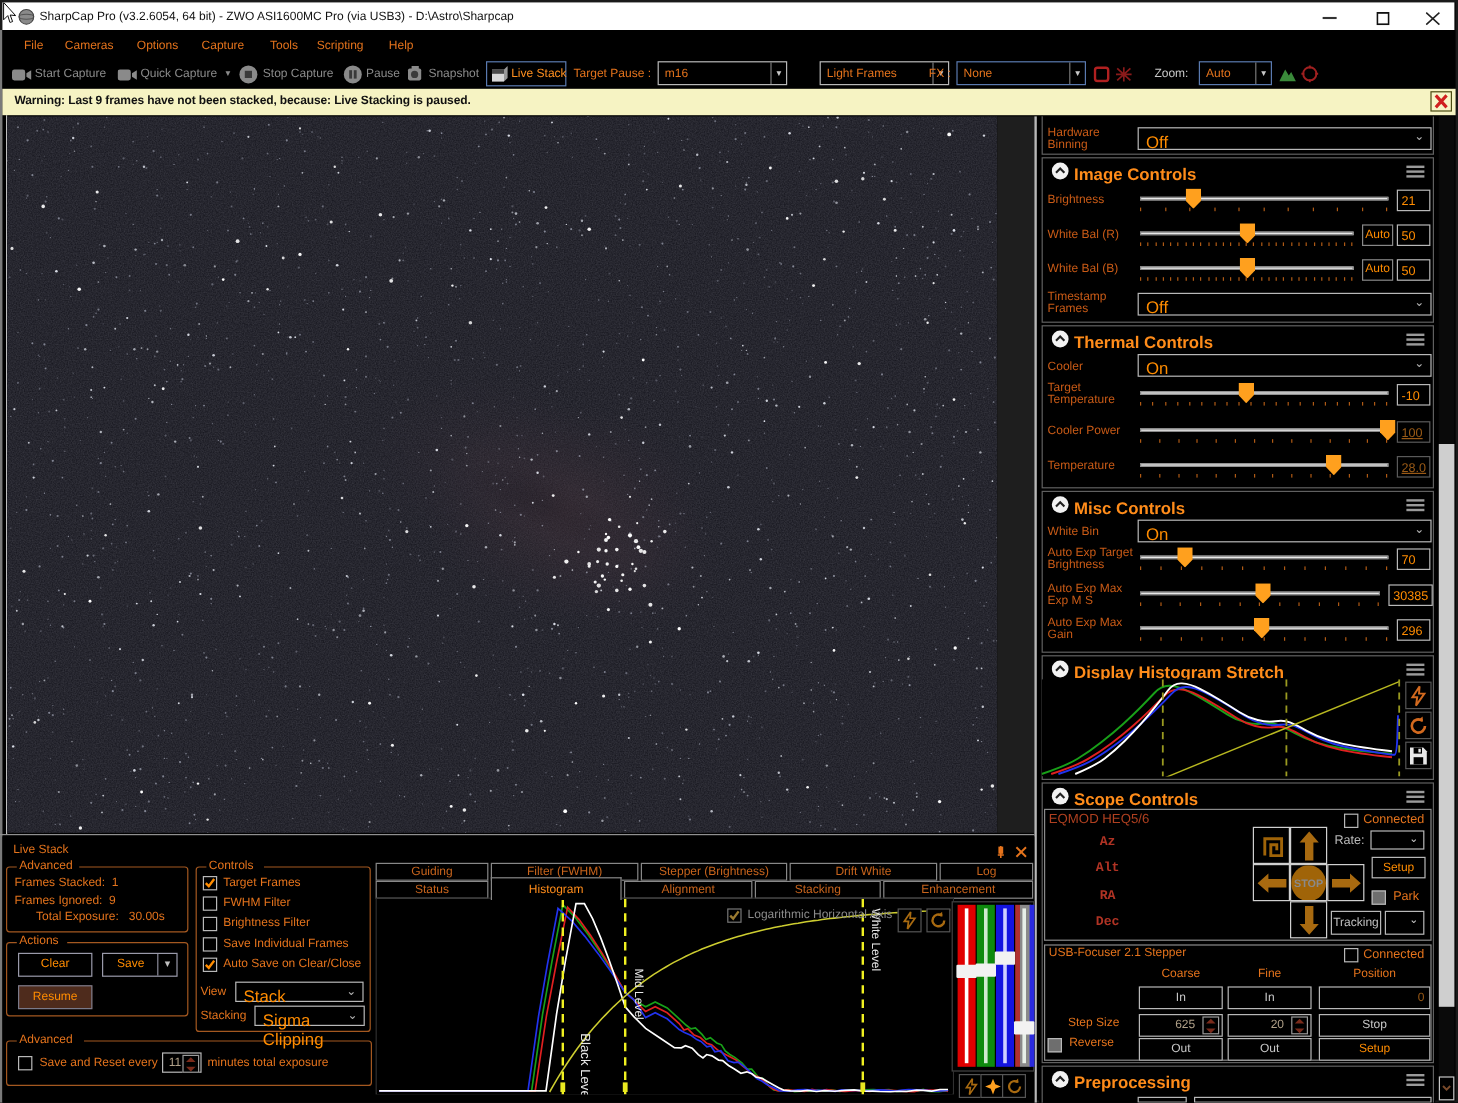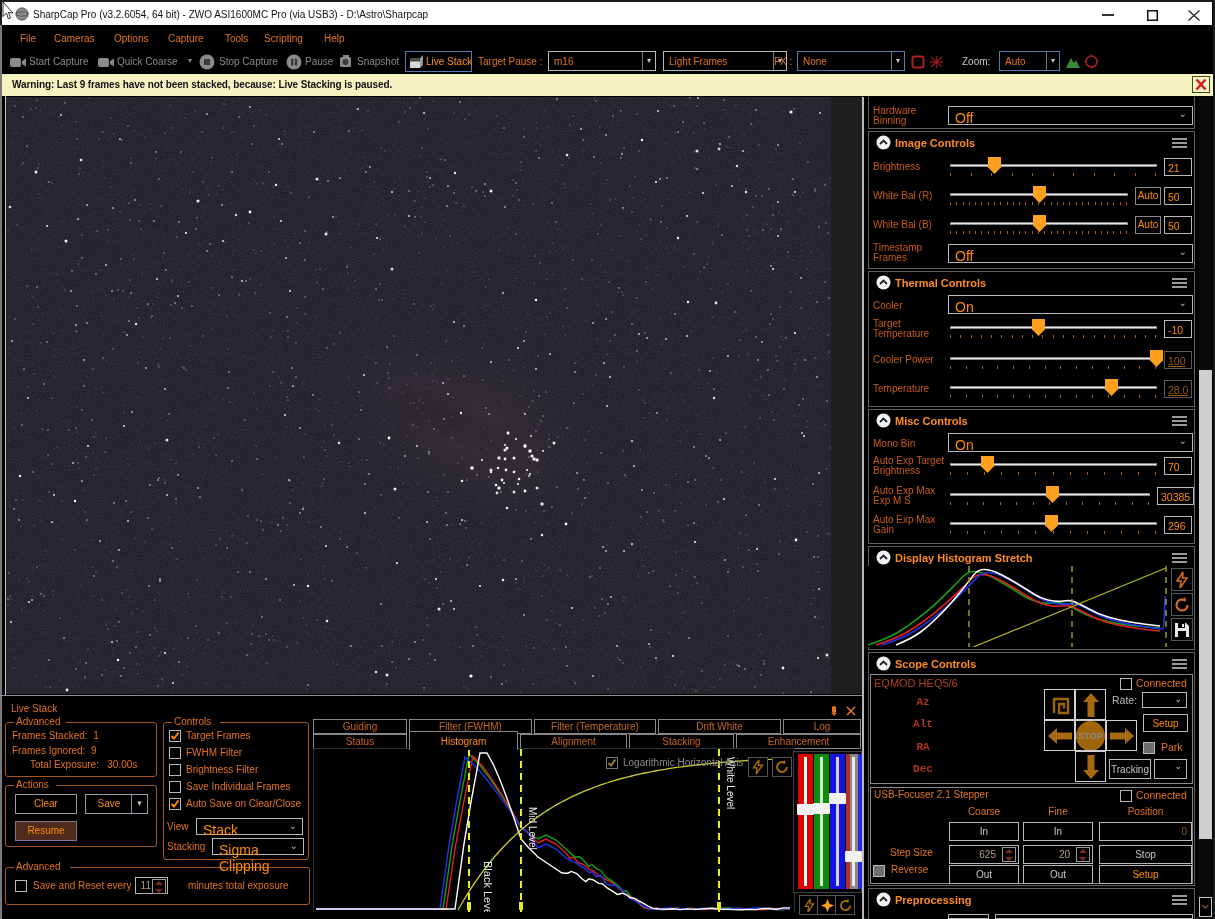--- a/index.html
+++ b/index.html
@@ -11,21 +11,21 @@
 .titem { position:absolute; top:6px; color:#8a8a8a; font-size:10px; }
 .tdd { position:absolute; top:1px; height:20px; background:#000; border:1px solid #b8b8b8; }
 .tdd span { position:absolute; left:5px; top:4px; color:#e4731c; font-size:10px; }
 .tdd b { position:absolute; right:0; top:0; bottom:0; width:13px; color:#c8c8c8; font-size:8px; font-weight:normal; border-left:1px solid #777; text-align:center; padding-top:4px; }
 #warnbar { position:absolute; left:2px; top:74px; width:1211px; height:22px; background:#f6f3c3; }
 #imgarea { position:absolute; left:6px; top:97px; width:825px; height:597px; background:#13131b; }
 #botpanel { position:absolute; left:2px; top:697px; width:860px; height:222px; background:#000; }
 #rpanel { position:absolute; left:866px; top:97px; width:330px; height:822px; background:#000; overflow:hidden; }
 .secframe { position:absolute; left:2px; width:327px; border:1px solid #606060; background:#000; }
 .seccirc { position:absolute; left:10px; }
-.sechead { position:absolute; left:29px; padding-top:2px; color:#ff8c1a; font-size:11px; font-weight:bold; }
+.sechead { position:absolute; left:29px; padding-top:2px; color:#ff8c1a; font-size:14px; font-weight:bold; }
 .burger { position:absolute; left:306px; width:15px; }
 .burger i { display:block; height:2px; background:#9a9a9a; margin-bottom:2px; }
 .rlab { position:absolute; color:#c85a16; font-size:10px; }
 .track { position:absolute; height:3px; background:#e8e8e8; border:1px solid #888; }
 .thumb { position:absolute; width:13px; height:17px; background:#ffa01e;
   clip-path:polygon(0 0,100% 0,100% 60%,50% 100%,0 60%); }
 .tickrow { position:absolute; height:4px; }
 .tickrow i { position:absolute; top:0; width:1px; height:3px; background:#b05a14; }
 .valbox { position:absolute; height:18px; border:1px solid #b8b8b8; color:#ff8c00;
   font-size:10.5px; padding:3px 0 0 3px; background:#000; }
@@ -95,21 +95,21 @@
 <div id="toolbar">
 <svg style="position:absolute;left:8px;top:7px" width="17" height="11" viewBox="0 0 17 11">
       <rect x="0" y="1" width="11" height="9" rx="2" fill="#8a8a8a"></rect>
       <path d="M12 4 L16 1.5 V9.5 L12 7 Z" fill="#8a8a8a"></path>
     </svg>
     <span class="titem" style="left:27px">Start Capture</span>
 <svg style="position:absolute;left:96px;top:7px" width="17" height="11" viewBox="0 0 17 11">
       <rect x="0" y="1" width="11" height="9" rx="2" fill="#8a8a8a"></rect>
       <path d="M12 4 L16 1.5 V9.5 L12 7 Z" fill="#8a8a8a"></path>
     </svg>
-    <span class="titem" style="left:115px">Quick Coarse</span>
+    <span class="titem" style="left:115px">Quick Capture</span>
     <span class="titem" style="left:186px;font-size:8px">▾</span>
 <svg style="position:absolute;left:197px;top:4px" width="16" height="16" viewBox="0 0 16 16">
       <circle cx="8" cy="8" r="7.5" fill="#8a8a8a"></circle>
       <rect x="5" y="5" width="6" height="6" fill="#3a3a3a"></rect>
     </svg>
 <span class="titem" style="left:217px">Stop Capture</span>
 <svg style="position:absolute;left:284px;top:4px" width="16" height="16" viewBox="0 0 16 16">
       <circle cx="8" cy="8" r="7.5" fill="#8a8a8a"></circle>
       <rect x="5" y="4.5" width="2.4" height="7" fill="#3a3a3a"></rect>
       <rect x="8.8" y="4.5" width="2.4" height="7" fill="#3a3a3a"></rect>
@@ -126,21 +126,21 @@
       <rect x="1" y="4" width="10" height="10" fill="#d8d8d8"></rect>
       <rect x="1" y="4" width="10" height="3.5" fill="#4a4a4a"></rect>
       <path d="M11 4 L14 1 V11 L11 14" fill="#9a9a9a"></path>
     </svg>
 <span class="titem" style="left:424px;color:#ff9020">Live Stack</span>
 <span class="titem" style="left:476px;color:#e4731c">Target Pause :</span>
 <div class="tdd" style="left:546px;width:108px">
       <span>m16</span>
       <b>▾</b>
     </div>
-<div class="tdd" style="left:661px;width:124px">
+<div class="tdd" style="left:681px;width:108px">
       <span>Light Frames</span>
       <b>▾</b>
     </div>
 <span class="titem" style="left:772px;color:#e4731c">FX :</span>
 <div class="tdd" style="left:795px;width:108px;border-color:#5a7ab0">
       <span>None</span>
       <b>▾</b>
     </div>
 <svg style="position:absolute;left:909px;top:5px" width="14" height="14" viewBox="0 0 14 14">
       <rect x="1.5" y="1.5" width="11" height="11" rx="2" fill="none" stroke="#b02020" stroke-width="2"></rect>
@@ -2243,21 +2243,21 @@
 <div class="gbox" style="left:3px;top:170px;width:305px;height:38px"></div>
 <div class="glab" style="left:12px;top:164px;width:56px">Advanced</div>
 <div class="cb" style="left:13px;top:183px;width:12px;height:12px;background:#000"></div>
 <div class="btext" style="left:31px;top:183px">Save and Reset every</div>
 <div class="wbox" style="left:133px;top:180px;width:33px;height:17px;color:#b0a088;font-size:10px;text-align:right;padding-right:16px;line-height:16px">11<div class="spin" style="right:1px">
         <svg width="12" height="14" viewBox="0 0 12 14">
           <path d="M6 1 L10 5 L2 5 Z" fill="#7a2a1a"></path>
           <path d="M6 13 L10 9 L2 9 Z" fill="#7a2a1a"></path>
         </svg>
       </div></div>
-<div class="btext" style="left:186px;top:183px">minutes total exposure</div>
+<div class="btext" style="left:171px;top:183px">minutes total exposure</div>
 <div class="gbox" style="left:161px;top:25px;width:146px;height:138px"></div>
 <div class="glab" style="left:170px;top:19px;width:48px">Controls</div>
 <div class="cb" style="left:167px;top:33px;width:12px;height:12px;background:#000">
       <svg width="10" height="10" viewBox="0 0 10 10">
         <path d="M1.5 5 L4 7.5 L8.5 1.5" stroke="#ff8c00" stroke-width="2" fill="none"></path>
       </svg>
     </div>
 <div class="btext" style="left:184px;top:33px">Target Frames</div>
 <div class="cb" style="left:167px;top:50px;width:12px;height:12px;background:#000"></div>
 <div class="btext" style="left:184px;top:50px">FWHM Filter</div>
@@ -2276,21 +2276,21 @@
       <span>Stack</span>
       <b>⌄</b>
     </div>
 <div class="btext" style="left:165px;top:144px">Stacking</div>
 <div class="ddl" style="left:210px;top:141px;width:92px;height:17px">
       <span>Sigma Clipping</span>
       <b>⌄</b>
     </div>
 <div class="tab" style="left:311px;top:22px;width:94px">Guiding</div>
 <div class="tab" style="left:407px;top:22px;width:123px">Filter (FWHM)</div>
-<div class="tab" style="left:532px;top:22px;width:122px">Filter (Temperature)</div>
+<div class="tab" style="left:532px;top:22px;width:122px">Stepper (Brightness)</div>
 <div class="tab" style="left:656px;top:22px;width:123px">Drift White</div>
 <div class="tab" style="left:781px;top:22px;width:78px">Log</div>
 <div class="tab" style="left:311px;top:37px;width:94px">Status</div>
 <div class="tab" style="left:518px;top:37px;width:107px">Alignment</div>
 <div class="tab" style="left:627px;top:37px;width:105px">Stacking</div>
 <div class="tab" style="left:734px;top:37px;width:125px">Enhancement</div>
 <div class="tab active" style="left:407px;top:34px;width:109px;height:19px;line-height:19px">Histogram</div>
 <div style="position:absolute;left:311px;top:51px;width:482px;height:164px;border:1px solid #303030;box-sizing:border-box">
       <svg width="480" height="163" viewBox="0 0 480 163" style="display:block">
 <rect width="480" height="163" fill="#000"></rect>
@@ -2562,21 +2562,21 @@
 <div class="seccirc" style="top:316px"><svg width="15" height="15" viewBox="0 0 15 15">
         <circle cx="7.5" cy="7.5" r="7" fill="#f2f2f2"></circle>
         <path d="M4 9 L7.5 5.5 L11 9" stroke="#222" stroke-width="1.8" fill="none"></path>
       </svg></div>
 <div class="sechead" style="top:316px">Misc Controls</div>
 <div class="burger" style="top:319px">
       <i></i>
       <i></i>
       <i></i>
     </div>
-<div class="rlab" style="left:7px;top:341px">Mono Bin</div>
+<div class="rlab" style="left:7px;top:341px">White Bin</div>
 <div class="ddl" style="left:82px;top:336px;width:245px;height:19px">
       <span>On</span>
       <b>⌄</b>
     </div>
 <div class="rlab" style="left:7px;top:359px;line-height:10px">Auto Exp Target<br>Brightness</div>
 <div class="track" style="left:84px;top:366px;width:207px"></div>
 <div class="thumb" style="left:115px;top:359px"></div>
 <div class="tickrow" style="left:84px;top:375px;width:207px">
       <i style="left:0.0px"></i>
       <i style="left:17.1px"></i>

